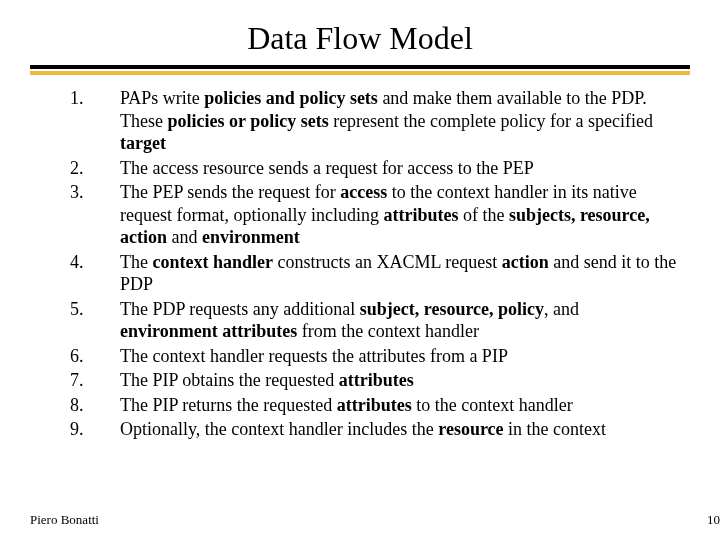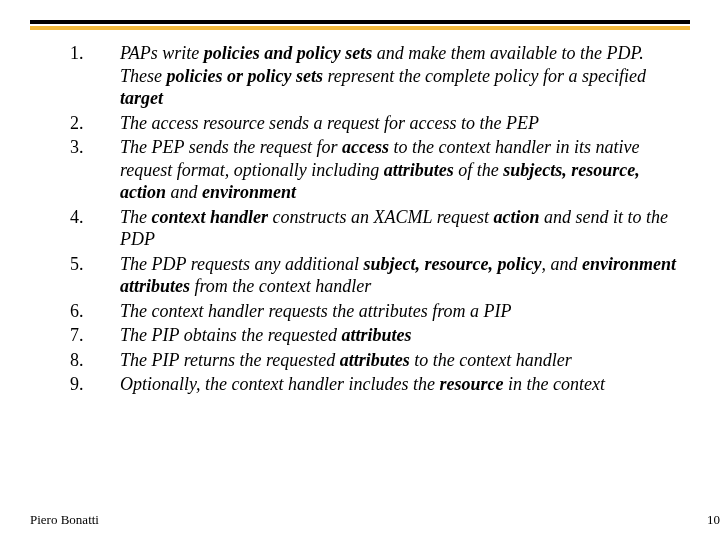--- a/index.html
+++ b/index.html
@@ -44,21 +44,20 @@
     font-size: 18px;
     line-height: 1.25;
     margin-bottom: 2px;
   }
   .num {
     width: 50px;
     flex-shrink: 0;
   }
   .content {
     flex: 1;
-    font-style: italic;
   }
   .content b { font-weight: bold; }
   .footer {
     position: absolute;
     bottom: 12px;
     left: 0;
     width: 100%;
     display: flex;
     align-items: center;
     font-size: 13px;
@@ -70,20 +69,21 @@
   }
   .pagenum {
     width: 100%;
     text-align: right;
   }
 </style>
 </head>
 <body>
 
 <div class="slide">
+  <h1 class="title">Data Flow Model</h1>
   <div class="rule"></div>
   <div class="rule-accent"></div>
 
   <div class="list">
     <div class="item">
       <div class="num">1.</div>
       <div class="content">PAPs write <b>policies and policy sets</b> and make them available  to the PDP. These <b>policies or policy sets</b> represent the complete policy for a specified <b>target</b></div>
     </div>
     <div class="item">
       <div class="num">2.</div>

